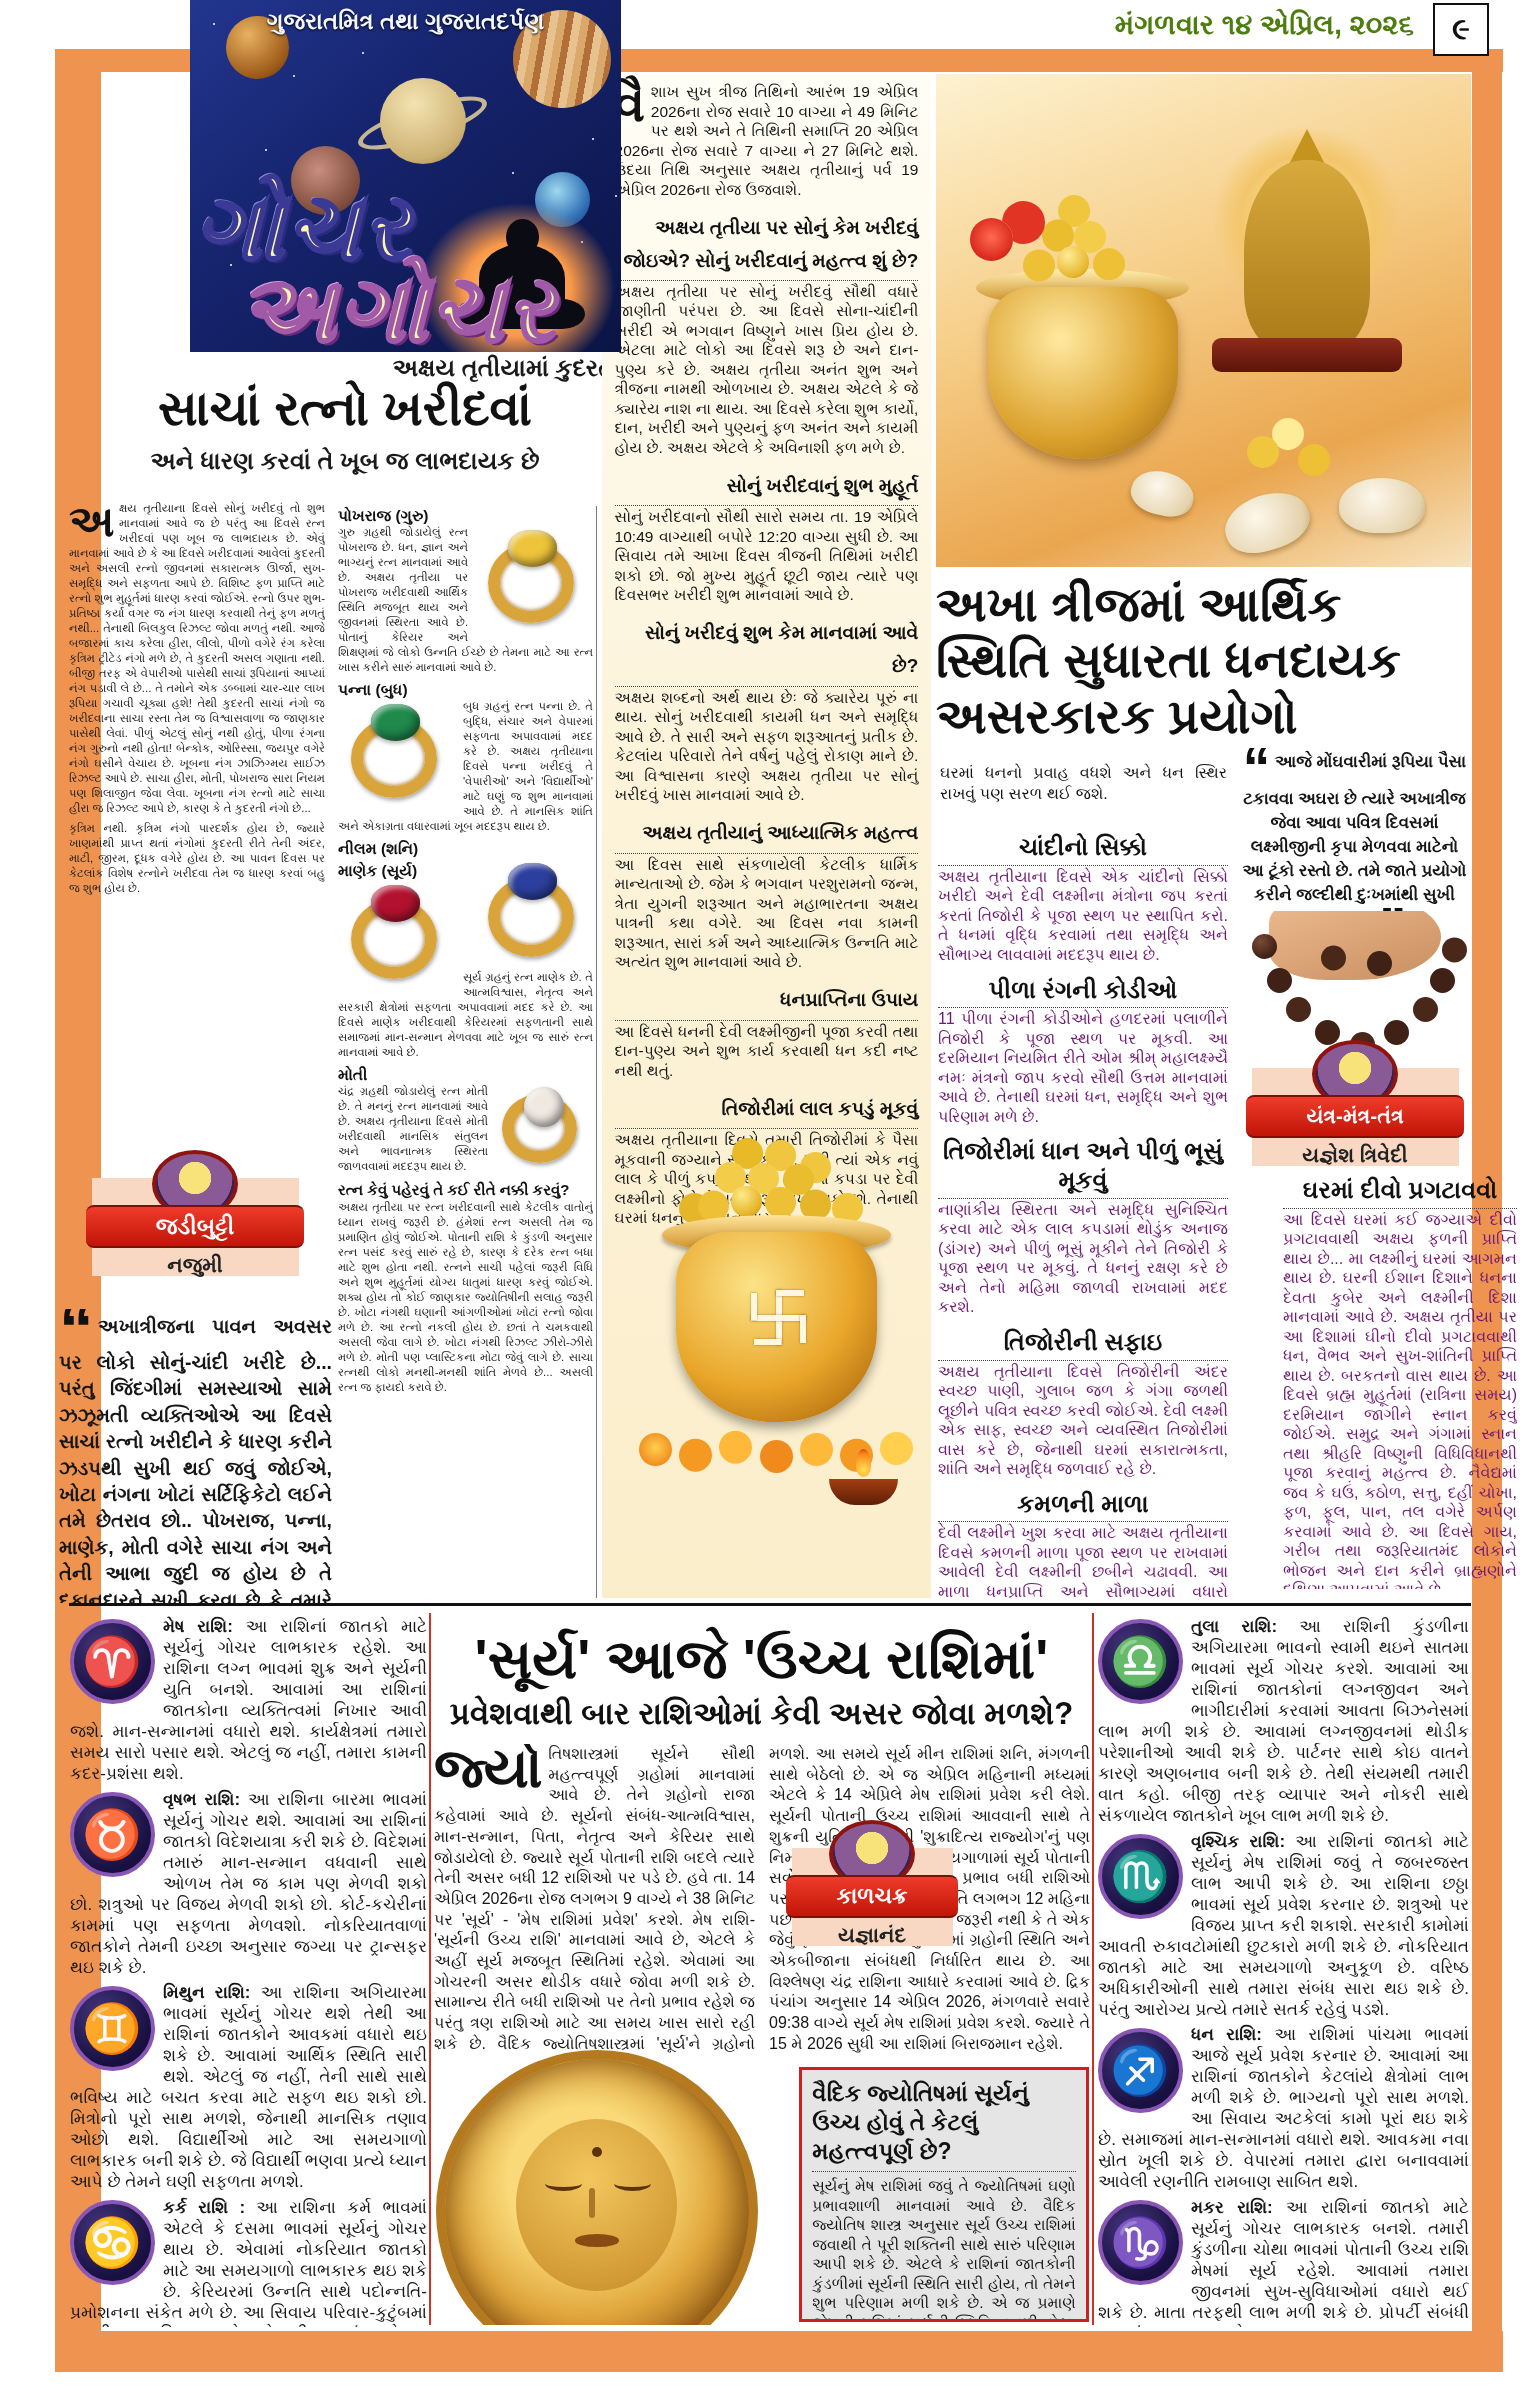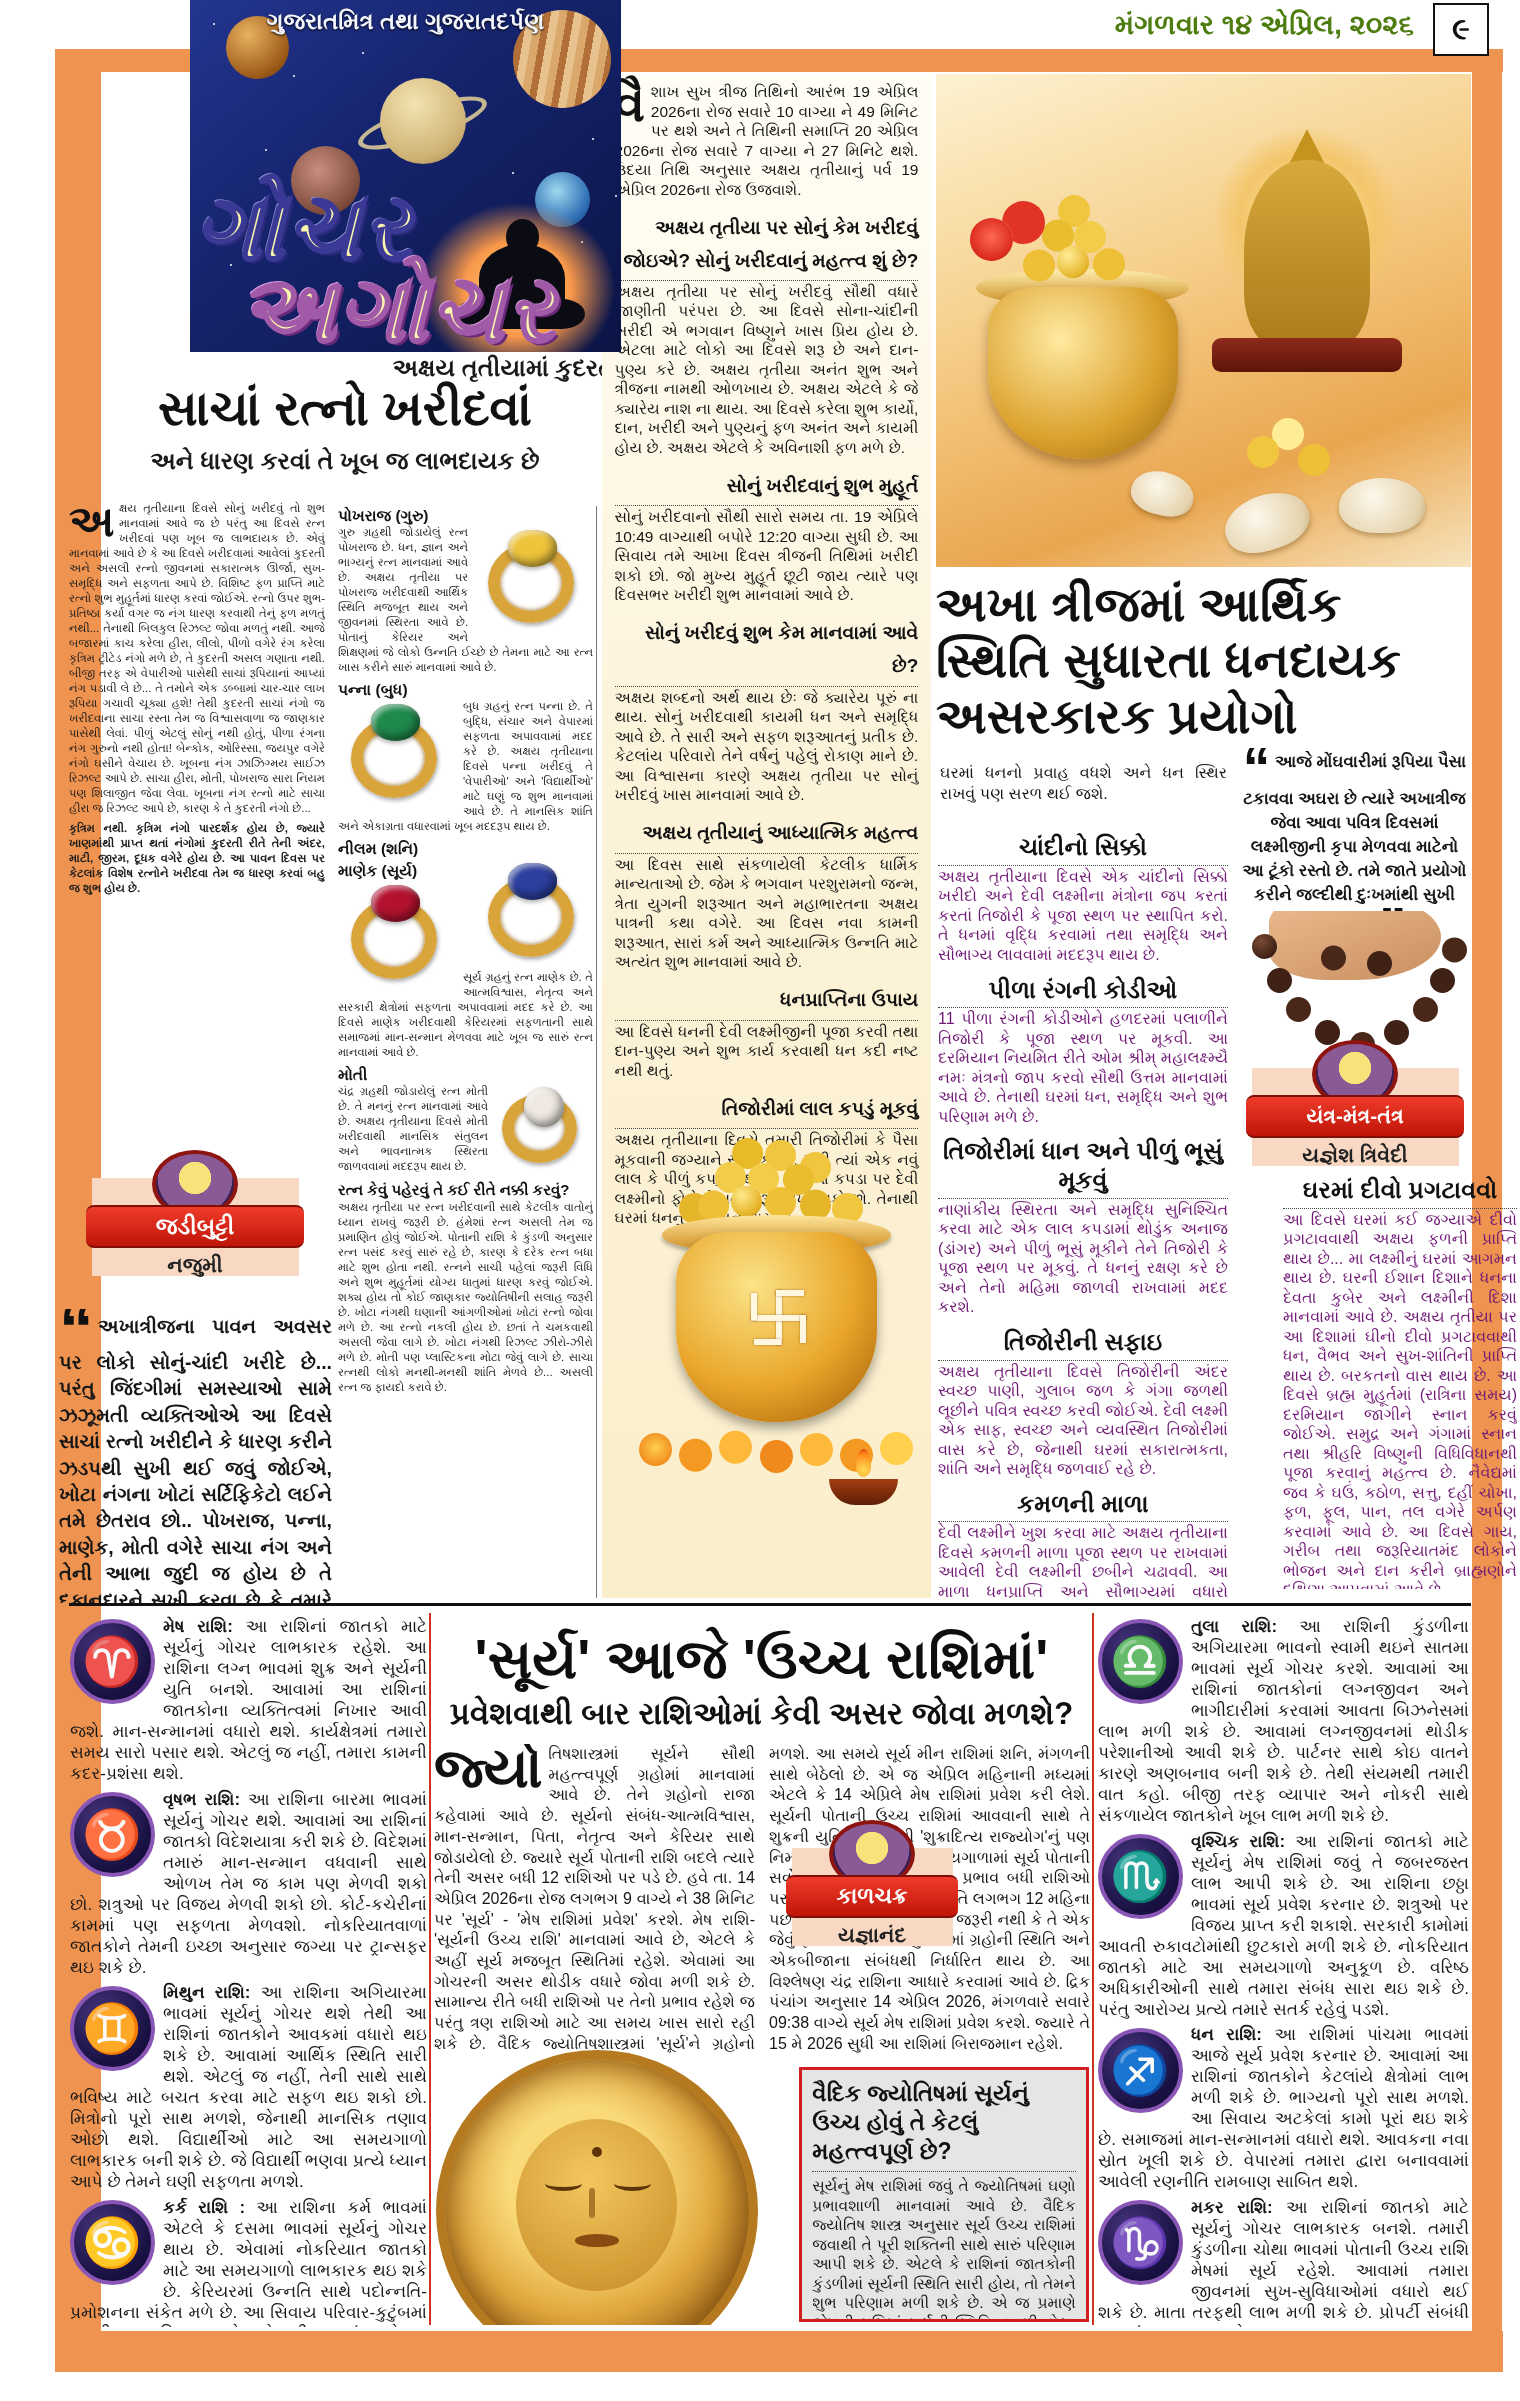--- a/index.html
+++ b/index.html
@@ -265,21 +265,21 @@
     <div class="bword bword1">ગોચર</div>
     <div class="bword bword2">અગોચર</div>
   </div>
 
   <div class="a1-kicker">અક્ષય તૃતીયામાં કુદરતી</div>
   <div class="a1-headline">સાચાં રત્નો ખરીદવાં</div>
   <div class="a1-subhead">અને ધારણ કરવાં તે ખૂબ જ લાભદાયક છે</div>
 
   <div class="col1 bodytext">
     <p><span class="dropcap">અ</span><span>ક્ષય તૃતીયાના દિવસે સોનું ખરીદવું તો શુભ માનવામાં આવે જ છે પરંતુ આ દિવસે રત્ન ખરીદવાં પણ ખૂબ જ લાભદાયક છે. એવું માનવામાં આવે છે કે આ દિવસે ખરીદવામાં આવેલાં કુદરતી અને અસલી રત્નો જીવનમાં સકારાત્મક ઊર્જા, સુખ-સમૃદ્ધિ અને સફળતા આપે છે. વિશિષ્ટ ફળ પ્રાપ્તિ માટે રત્નો શુભ મુહૂર્તમાં ધારણ કરવાં જોઈએ. રત્નો ઉપર શુભ-પ્રતિષ્ઠા કર્યા વગર જ નંગ ધારણ કરવાથી તેનું ફળ મળતું નથી... તેનાથી બિલકુલ રિઝલ્ટ જોવા મળતું નથી. આજે બજારમાં કાચ કરેલા હીરા, લીલો, પીળો વગેરે રંગ કરેલા કૃત્રિમ ટ્રીટેડ નંગો મળે છે, તે કુદરતી અસલ ગણાતા નથી. બીજી તરફ એ વેપારીઓ પાસેથી સાચાં રૂપિયાનાં આપ્યાં નંગ પડાવી લે છે... તે તમોને એક ડબ્બામાં ચાર-ચાર લાખ રૂપિયા ગચાવી ચૂક્યા હશે! તેથી કુદરતી સાચાં નંગો જ ખરીદવાના સાચા રસ્તા તેમ જ વિશ્વાસવાળા જ જાણકાર પાસેથી લેવાં. પીળું એટલું સોનું નથી હોતું, પીળા રંગના નંગ ગુરુનો નથી હોતા! બેન્કોક, ઓરિસ્સા, જયપુર વગેરે નંગો ઘસીને વેચાય છે. ખૂબના નંગ ઝાઝિગ્મય સાઈઝ રિઝલ્ટ આપે છે. સાચા હીરા, મોતી, પોખરાજ સારા નિયમ પણ શિલાજીત જેવા લેવા. ખૂબના નંગ રત્નો માટે સાચા હીરા જ રિઝલ્ટ આપે છે, કારણ કે તે કુદરતી નંગો છે...</span></p>
-    <p style="margin-top:4.6px;font-weight:bold;"><span>કૃત્રિમ નથી. કૃત્રિમ નંગો પારદર્શક હોય છે, જ્યારે ખાણમાંથી પ્રાપ્ત થતાં નંગોમાં કુદરતી રીતે તેની અંદર, માટી, જીરમ, દૂધક વગેરે હોય છે. આ પાવન દિવસ પર કેટલાંક વિશેષ રત્નોને ખરીદવા તેમ જ ધારણ કરવાં બહુ જ શુભ હોય છે.</span></p>
+    <p style="margin-top:4.6px;"><span>કૃત્રિમ નથી. કૃત્રિમ નંગો પારદર્શક હોય છે, જ્યારે ખાણમાંથી પ્રાપ્ત થતાં નંગોમાં કુદરતી રીતે તેની અંદર, માટી, જીરમ, દૂધક વગેરે હોય છે. આ પાવન દિવસ પર કેટલાંક વિશેષ રત્નોને ખરીદવા તેમ જ ધારણ કરવાં બહુ જ શુભ હોય છે.</span></p>
   </div>
 
   <div class="badge badge1">
     <div class="backdrop"></div>
     <div class="oval"></div>
     <div class="ribbon">જડીબુટ્ટી</div>
     <div class="author">નજુમી</div>
   </div>
 
   <div class="quote1">
@@ -475,21 +475,21 @@
     <div class="sign">
       <div class="zicon"><span>♎</span></div>
       <p><b class="sname">તુલા રાશિ:</b> <span>આ રાશિની કુંડળીના અગિયારમા ભાવનો સ્વામી થઇને સાતમા ભાવમાં સૂર્ય ગોચર કરશે. આવામાં આ રાશિનાં જાતકોનાં લગ્નજીવન અને ભાગીદારીમાં કરવામાં આવતા બિઝનેસમાં લાભ મળી શકે છે. આવામાં લગ્નજીવનમાં થોડીક પરેશાનીઓ આવી શકે છે. પાર્ટનર સાથે કોઇ વાતને કારણે અણબનાવ બની શકે છે. તેથી સંયમથી તમારી વાત કહો. બીજી તરફ વ્યાપાર અને નોકરી સાથે સંકળાયેલ જાતકોને ખૂબ લાભ મળી શકે છે.</span></p>
     </div>
     <div class="sign">
       <div class="zicon"><span>♏</span></div>
       <p><b class="sname">વૃશ્ચિક રાશિ:</b> <span>આ રાશિનાં જાતકો માટે સૂર્યનું મેષ રાશિમાં જવું તે જબરજસ્ત લાભ આપી શકે છે. આ રાશિના છઠ્ઠા ભાવમાં સૂર્ય પ્રવેશ કરનાર છે. શત્રુઓ પર વિજય પ્રાપ્ત કરી શકાશે. સરકારી કામોમાં આવતી રુકાવટોમાંથી છુટકારો મળી શકે છે. નોકરિયાત જાતકો માટે આ સમયગાળો અનુકૂળ છે. વરિષ્ઠ અધિકારીઓની સાથે તમારા સંબંધ સારા થઇ શકે છે. પરંતુ આરોગ્ય પ્રત્યે તમારે સતર્ક રહેવું પડશે.</span></p>
     </div>
     <div class="sign">
       <div class="zicon"><span>♐</span></div>
-      <p><b class="sname">ધન રાશિ:</b> <span>આ રાશિમાં પાંચમા ભાવમાં આજે સૂર્ય પ્રવેશ કરનાર છે. આવામાં આ રાશિનાં જાતકોને કેટલાંયે ક્ષેત્રોમાં લાભ મળી શકે છે. ભાગ્યનો પૂરો સાથ મળશે. આ સિવાય અટકેલાં કામો પૂરાં થઇ શકે છે. સમાજમાં માન-સન્માનમાં વધારો થશે. આવકના નવા સ્રોત ખૂલી શકે છે. વેપારમાં તમારા દ્વારા બનાવવામાં આવેલી રણનીતિ રામબાણ સાબિત થશે.</span></p>
+      <p><b class="sname">ધન રાશિ:</b> <span>આ રાશિમાં પાંચમા ભાવમાં આજે સૂર્ય પ્રવેશ કરનાર છે. આવામાં આ રાશિનાં જાતકોને કેટલાંયે ક્ષેત્રોમાં લાભ મળી શકે છે. ભાગ્યનો પૂરો સાથ મળશે. આ સિવાય અટકેલાં કામો પૂરાં થઇ શકે છે. સમાજમાં માન-સન્માનમાં વધારો થશે. આવકમા નવા સ્રોત ખૂલી શકે છે. વેપારમાં તમારા દ્વારા બનાવવામાં આવેલી રણનીતિ રામબાણ સાબિત થશે.</span></p>
     </div>
     <div class="sign">
       <div class="zicon"><span>♑</span></div>
       <p><b class="sname">મકર રાશિ:</b> <span>આ રાશિનાં જાતકો માટે સૂર્યનું ગોચર લાભકારક બનશે. તમારી કુંડળીના ચોથા ભાવમાં પોતાની ઉચ્ચ રાશિ મેષમાં સૂર્ય રહેશે. આવામાં તમારા જીવનમાં સુખ-સુવિધાઓમાં વધારો થઈ શકે છે. માતા તરફથી લાભ મળી શકે છે. પ્રોપર્ટી સંબંધી કામમાં સફળતા મળશે.</span></p>
     </div>
 
   </div>
 
 </div>
 

